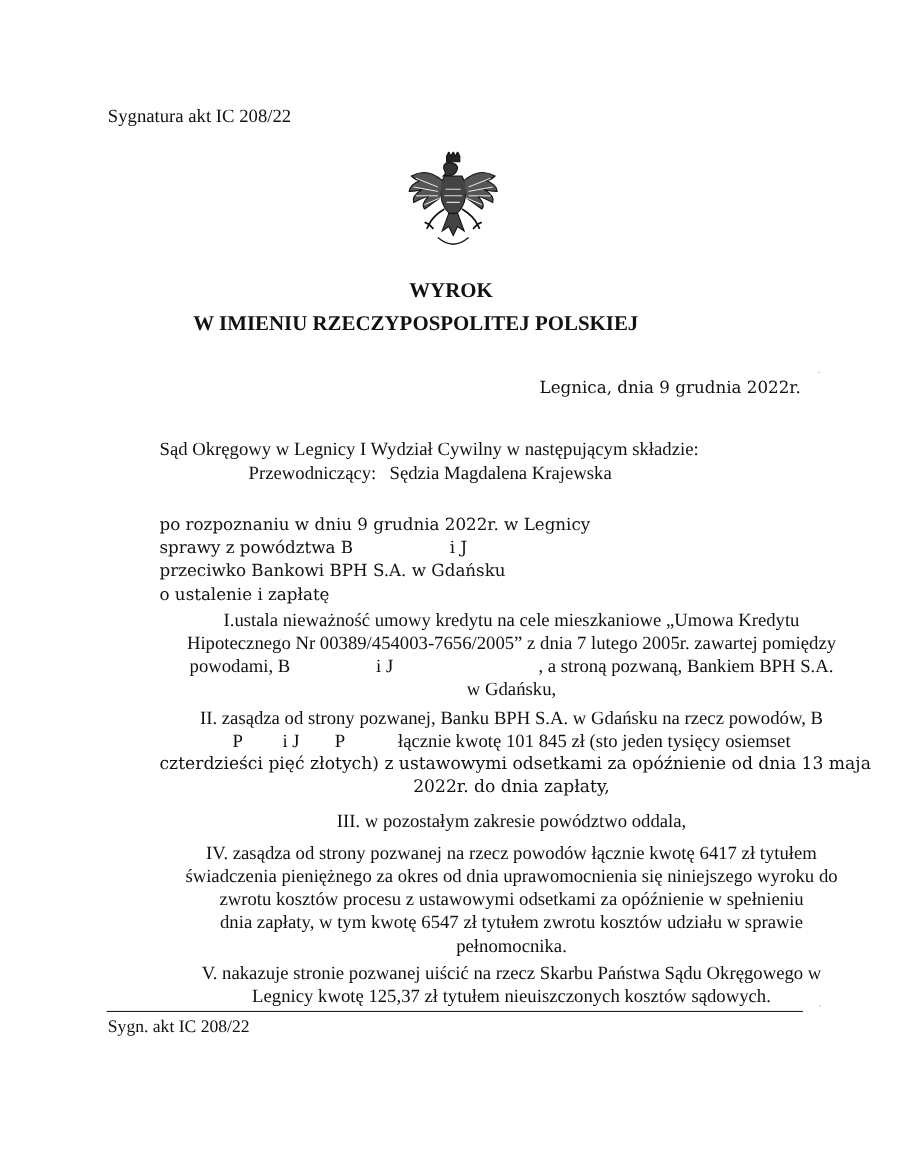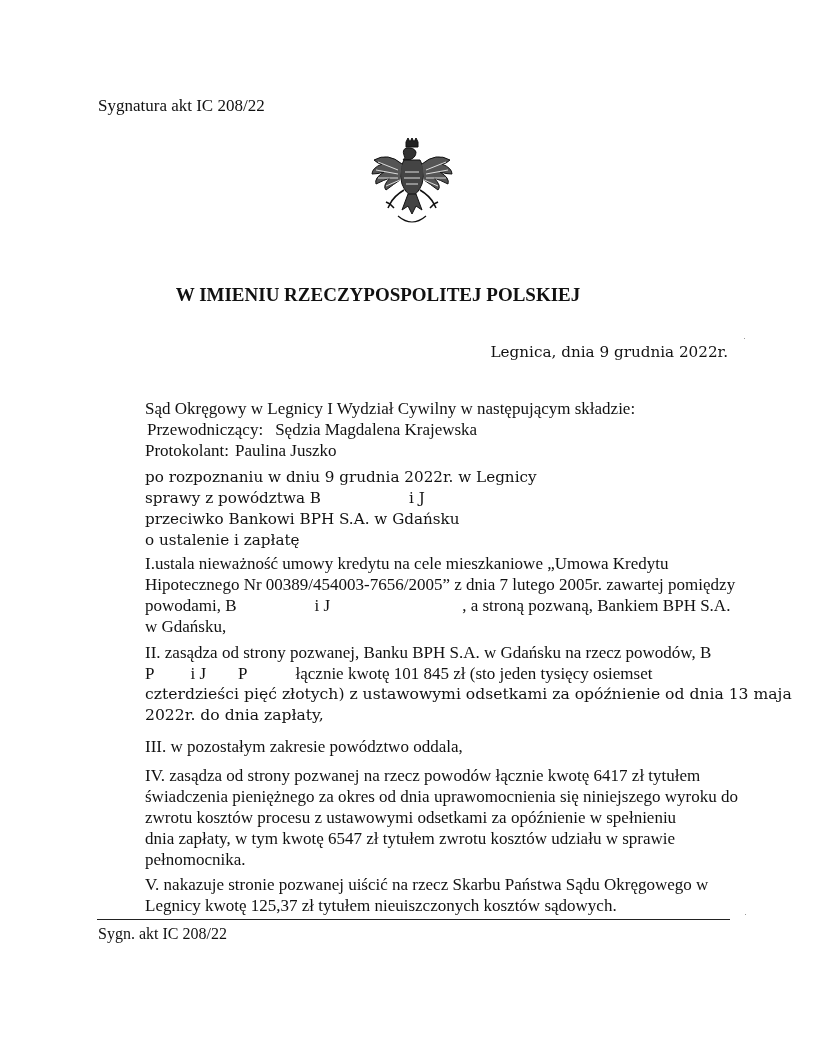--- a/index.html
+++ b/index.html
@@ -15,21 +15,21 @@
       color: #111111;
       font-family: "Liberation Serif", serif;
     }
     .page {
       position: absolute;
       left: 0; top: 0;
       width: 820px; height: 1056px;
       background: #ffffff;
     }
     .abs { position: absolute; white-space: nowrap; }
-    .serif { font-family: "Liberation Serif", serif; font-size: 17px; }
+    .serif { font-family: "Liberation Serif", serif; font-size: 17px; text-align: center; }
     .serif-alt { font-family: "DejaVu Serif", serif; font-size: 15.2px; }
     .line { line-height: 21px; margin-left: 47px; }
 
     #case-ref { left: 98px; top: 96px; font-size: 17px; }
 
     #emblem { left: 368px; top: 138px; width: 88px; height: 90px; }
 
     #title-1 { left: 0; width: 820px; text-align: center; top: 254px; font-weight: bold; font-size: 19px; }
     #title-2 { left: 0; width: 756px; text-align: center; top: 284px; font-weight: bold; font-size: 19px; }
 
@@ -86,32 +86,30 @@
         <path d="M40 56 L34 72 L40 68 L44 76 L48 68 L54 72 L48 56 Z" fill="#444"></path>
 
         <path d="M36 52 Q26 58 22 66 L18 64 M22 66 L20 70 M22 66 L26 70" stroke-width="1.6"></path>
         <path d="M52 52 Q62 58 66 66 L70 64 M66 66 L68 70 M66 66 L62 70" stroke-width="1.6"></path>
 
         <path d="M30 78 Q44 90 58 78" stroke-width="1.2"></path>
       </g>
     </svg>
   </div>
 
+  <div id="title-1" class="abs">WYROK</div>
   <div id="title-2" class="abs">W IMIENIU RZECZYPOSPOLITEJ POLSKIEJ</div>
 
   <div id="place-date" class="abs serif-alt">Legnica, dnia 9 grudnia 2022r.</div>
   <div class="speck" style="left:744px; top:338px;"></div>
 
   <div id="composition" class="block serif line">
     <div>Sąd Okręgowy w Legnicy I Wydział Cywilny w następującym składzie:</div>
     <div class="indent">
       <span>Przewodniczący:</span><span class="gap" style="width:12px"></span><span>Sędzia Magdalena Krajewska</span>
-    </div>
-    <div>
-      <span>Protokolant:</span><span class="gap" style="width:6px"></span><span>Paulina Juszko</span>
     </div>
   </div>
 
   <div id="procedure" class="block serif-alt line">
     <div>po rozpoznaniu w dniu 9 grudnia 2022r. w Legnicy</div>
     <div>
       <span>sprawy z powództwa B</span><span class="gap" style="width:88px"></span><span>i J</span>
     </div>
     <div>przeciwko Bankowi BPH S.A. w Gdańsku</div>
     <div>o ustalenie i zapłatę</div>

